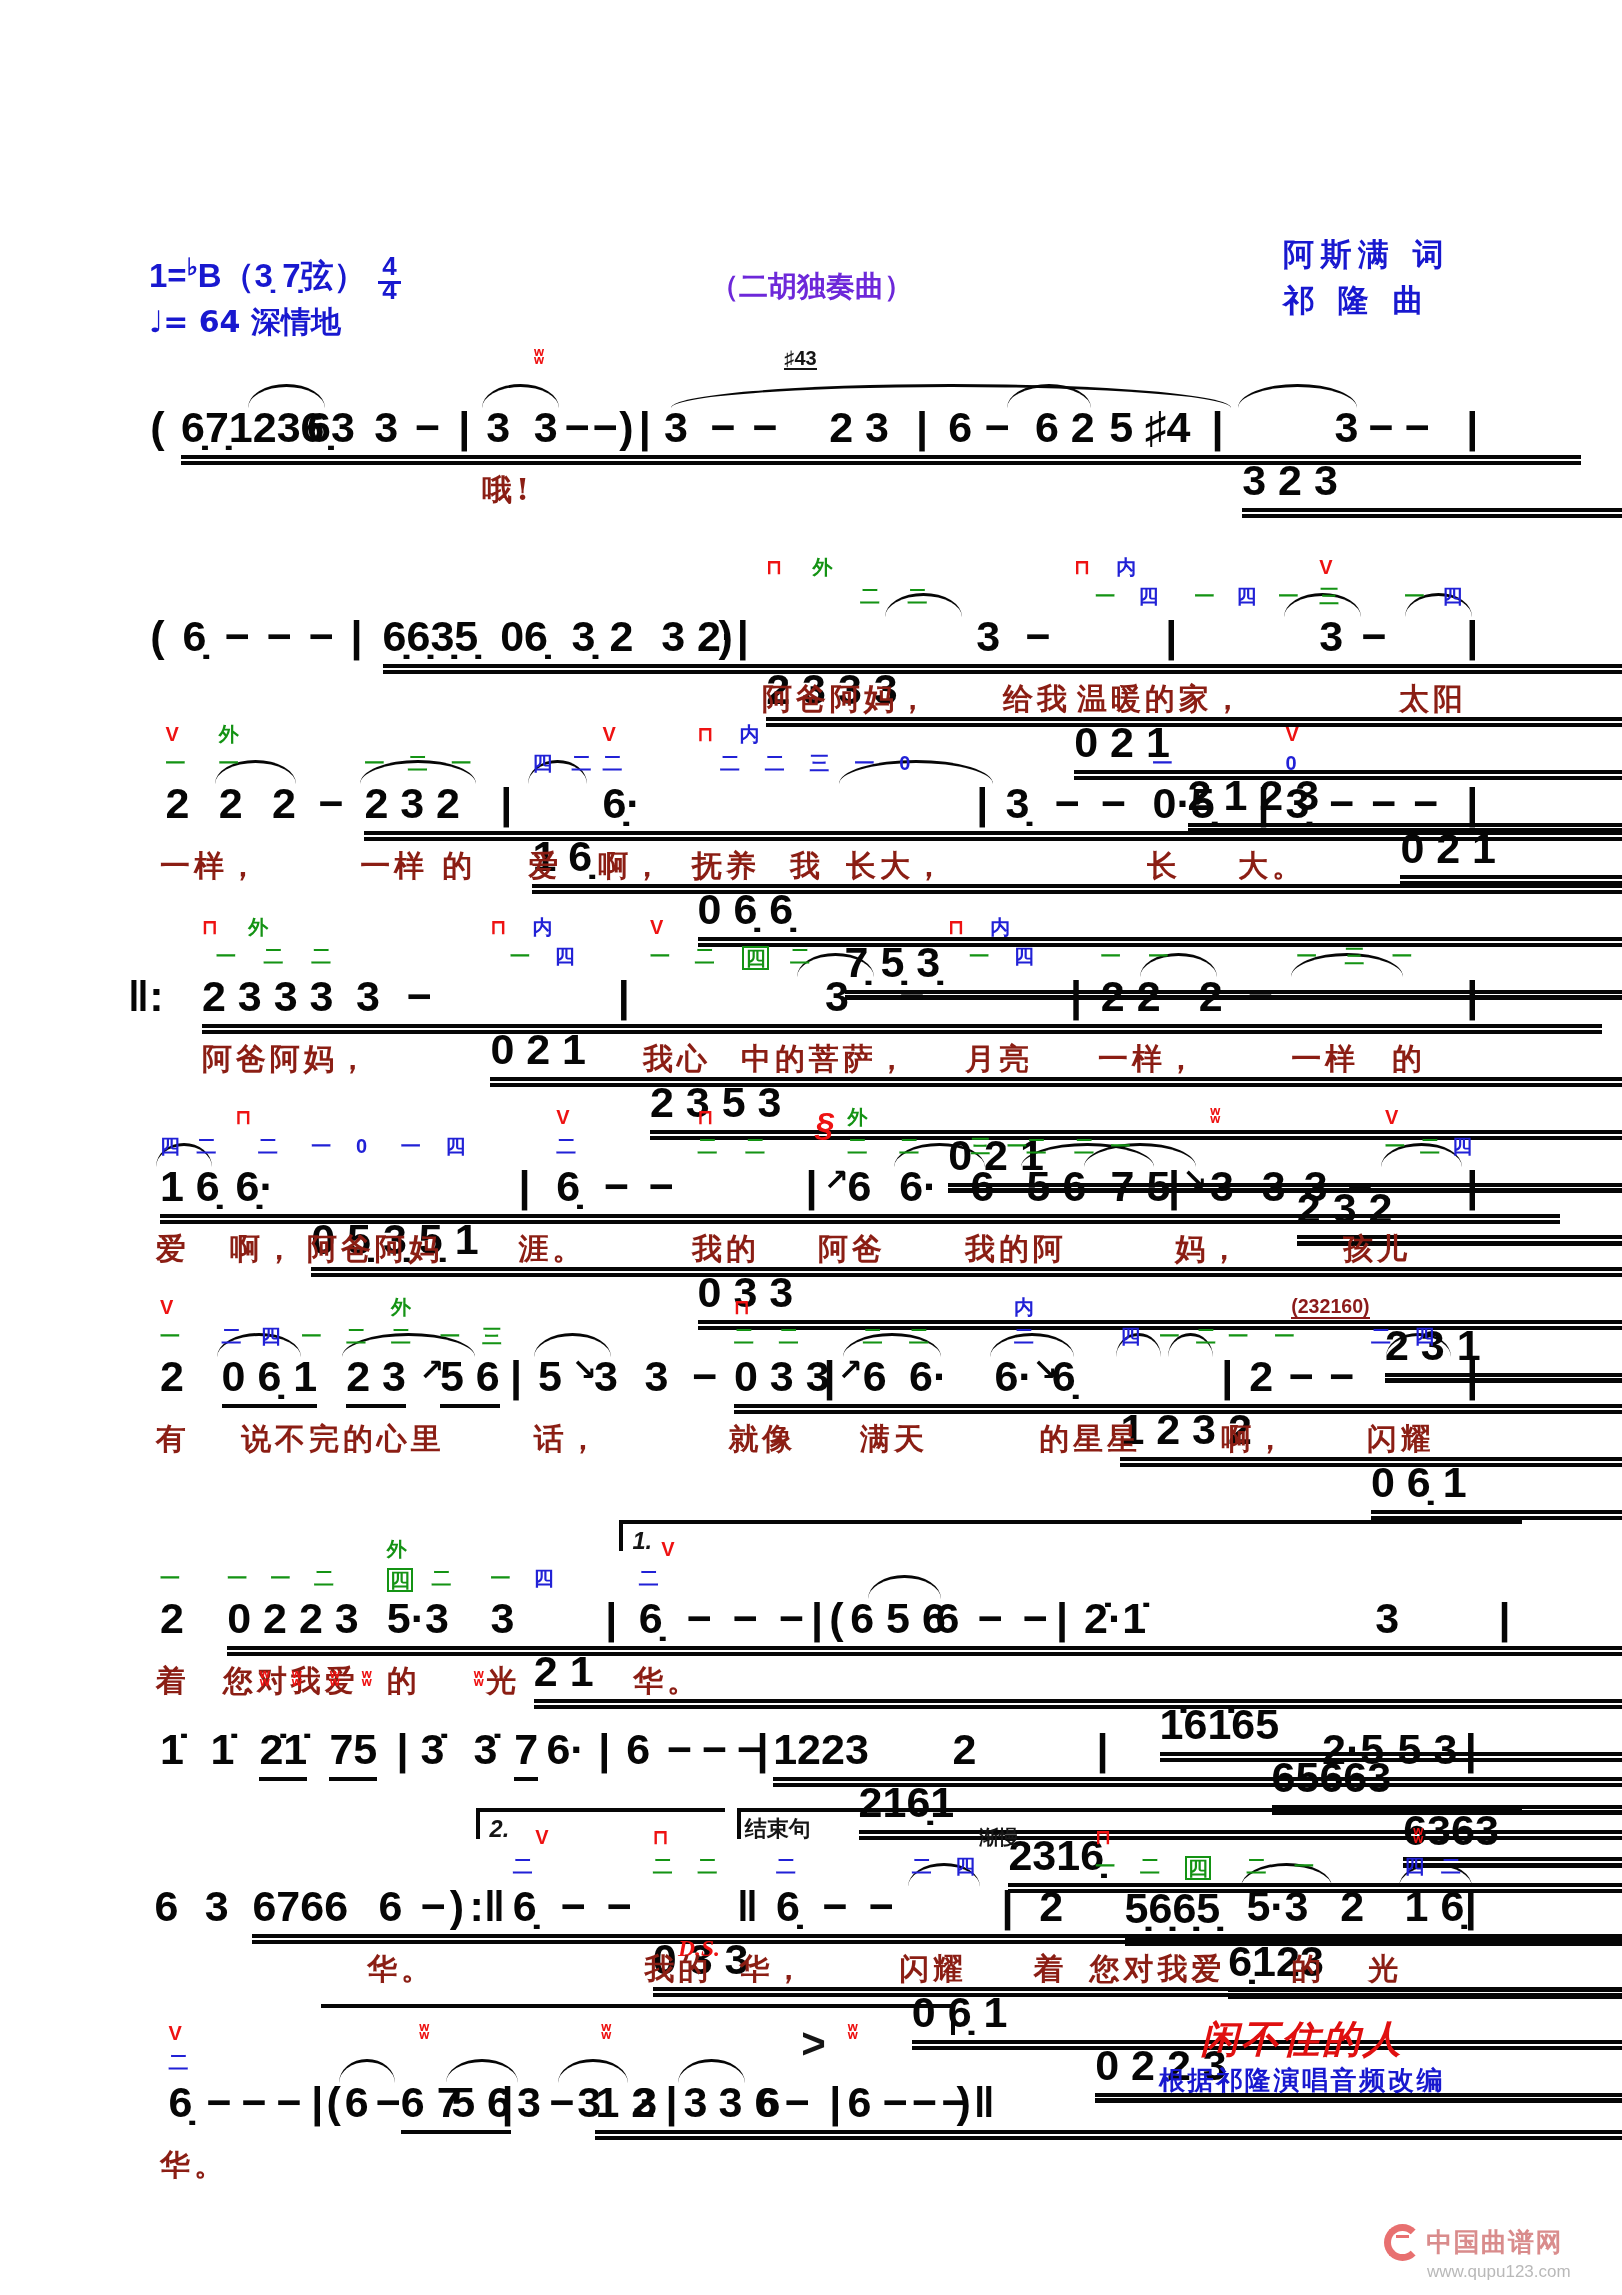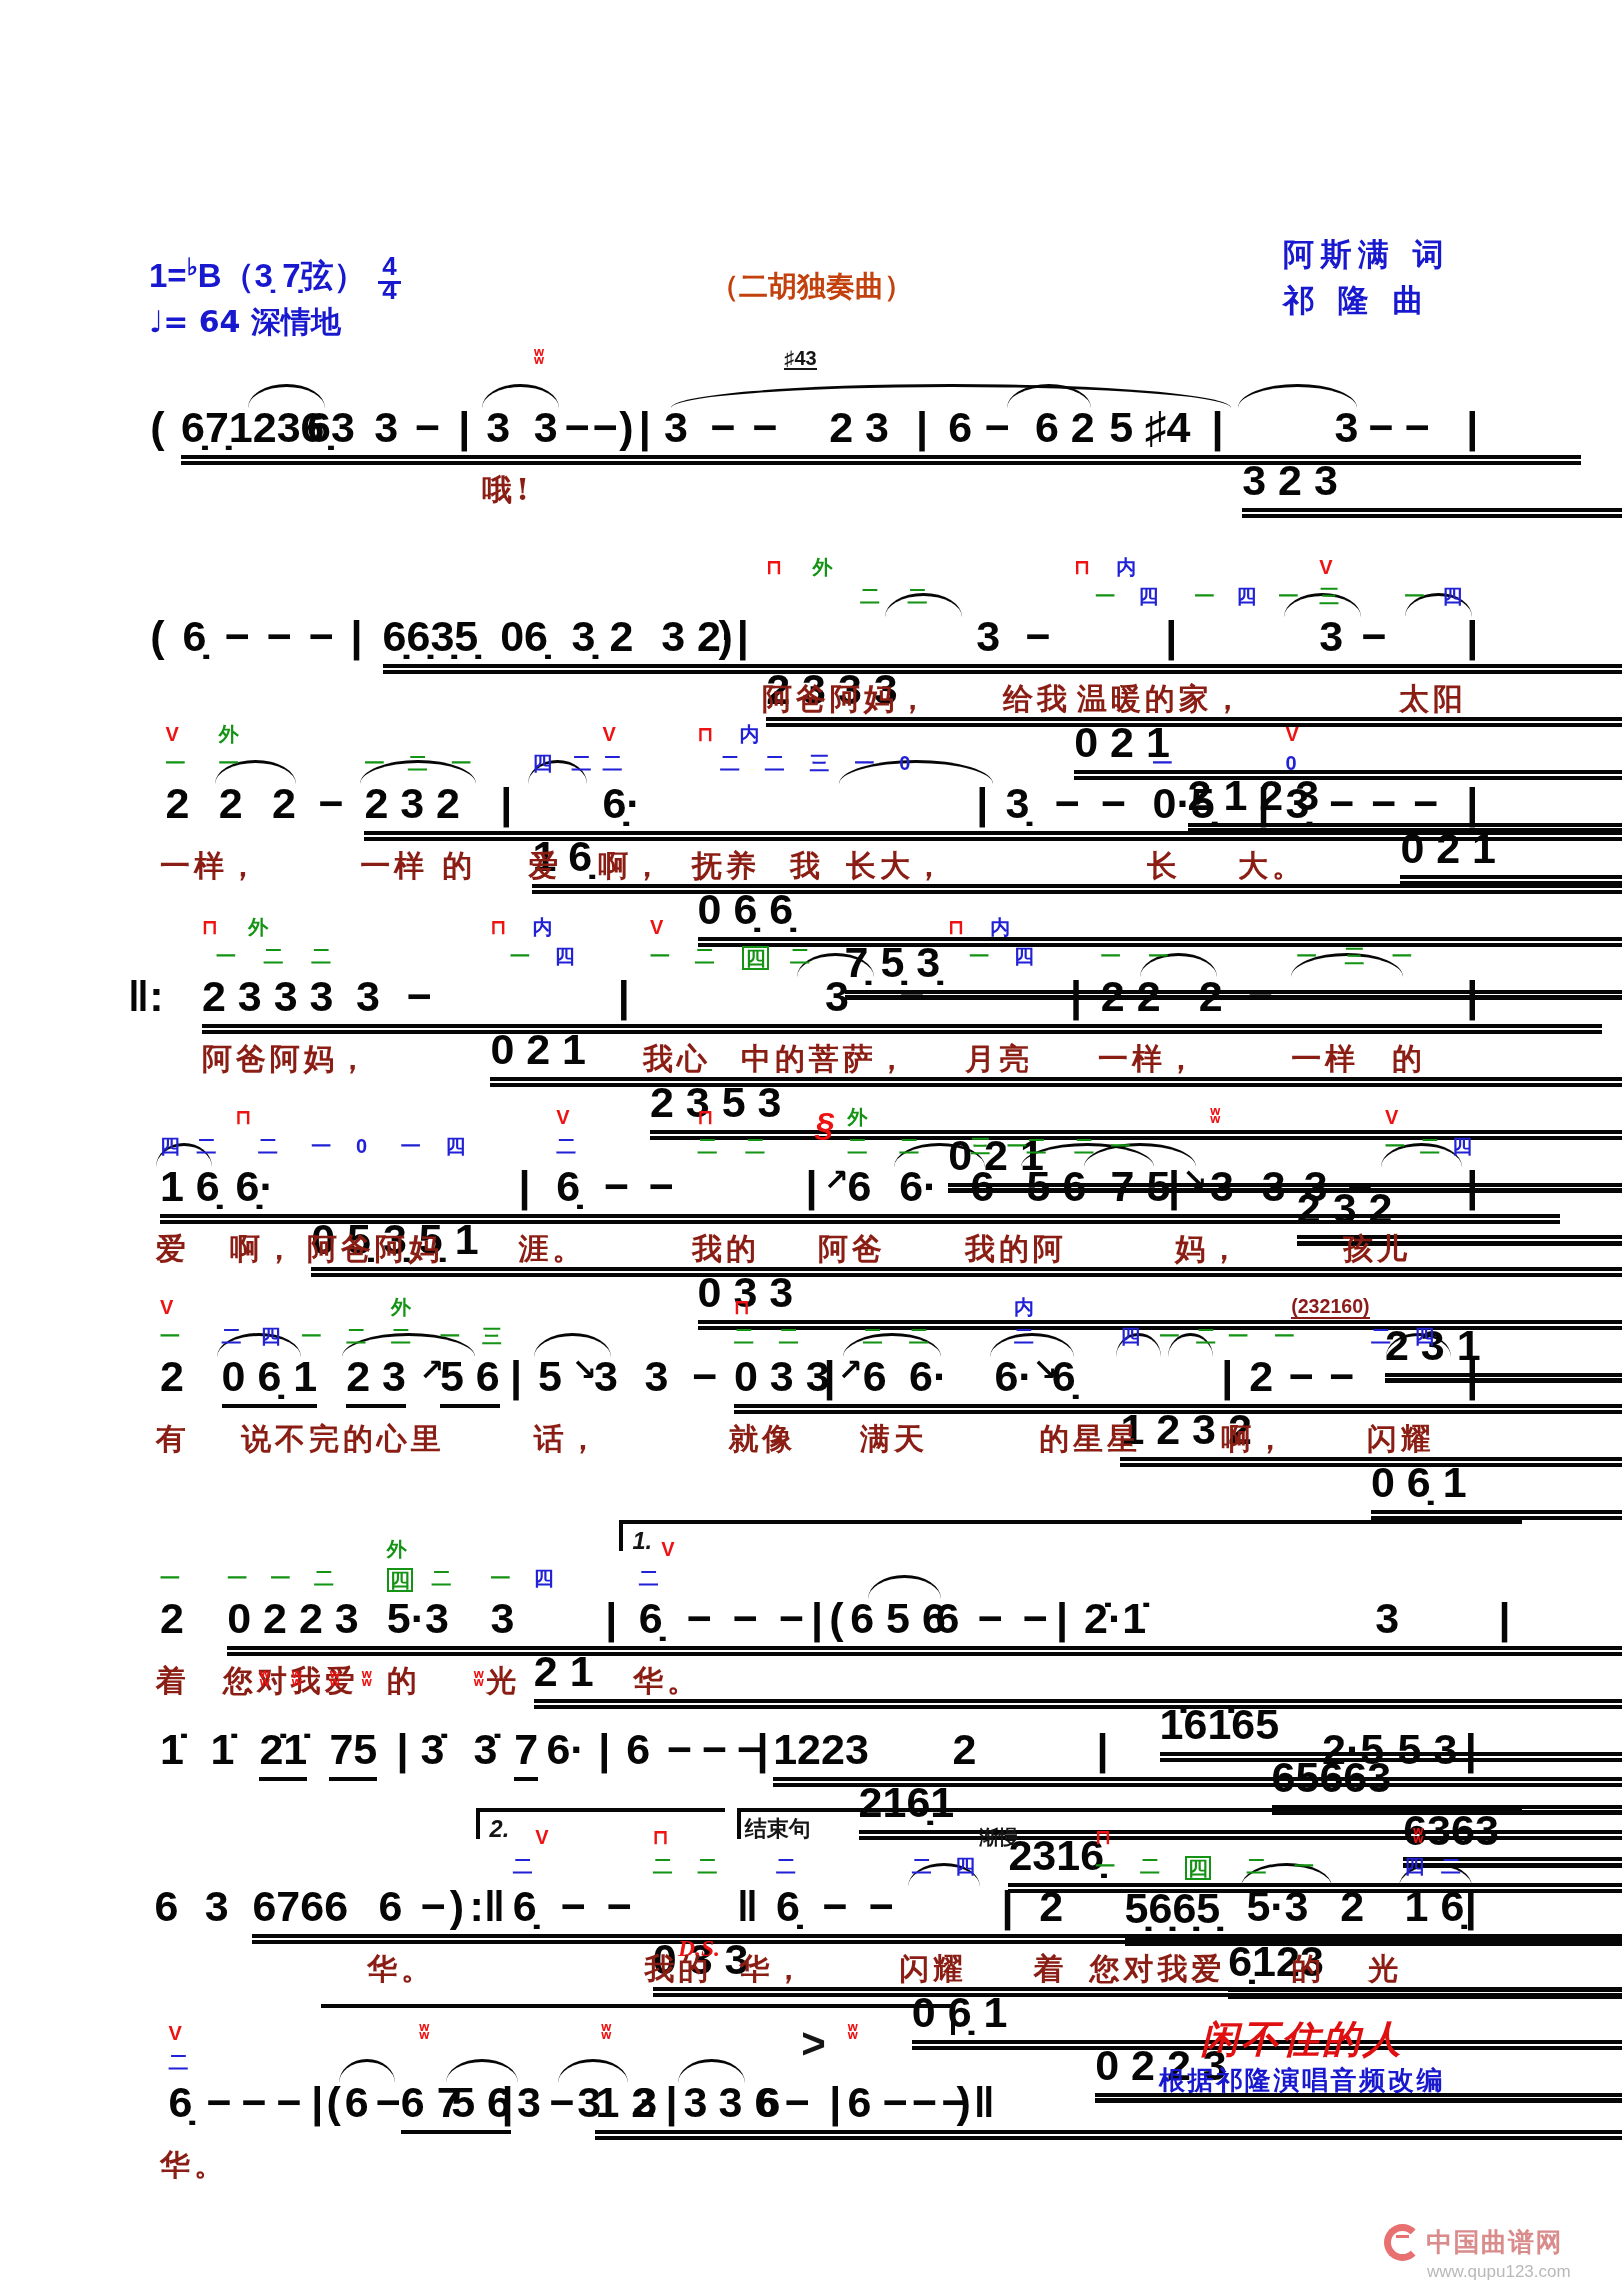--- a/index.html
+++ b/index.html
@@ -3,21 +3,21 @@
 <meta charset="utf-8">
 <style>
   html,body{margin:0;padding:0;background:#888;}
   .page{position:relative;width:1623px;height:2295px;background:#ffffff;
         font-family:"Liberation Sans",sans-serif;overflow:hidden;margin:0 auto;}
   
   .title{position:absolute;top:111px;left:0;width:100%;text-align:center;
          font-family:"DejaVu Serif",serif;font-weight:bold;font-size:77px;
          letter-spacing:17px;color:#ee1010;}
   .subtitle{position:absolute;top:267px;left:0;width:100%;text-align:center;
-            font-family:"DejaVu Serif",serif;font-weight:bold;font-size:29px;color:#c2410c;}
+            font-family:"DejaVu Serif",serif;font-weight:bold;font-size:29px;color:#6d28d9;}
   .credit{position:absolute;left:1283px;width:275px;text-align:left;
           font-family:"DejaVu Serif",serif;font-weight:bold;font-size:31px;
           color:#1818cf;letter-spacing:6.5px;}
   .credit.c1{top:234px}.credit.c2{top:280px}
   .keyblock{position:absolute;left:149px;top:253px;color:#1818cf;font-weight:bold;
             font-size:33px;white-space:nowrap;}
   .keyblock .flat{font-size:23.6px;vertical-align:super;}
   .frac{display:inline-block;vertical-align:middle;text-align:center;font-size:26px;
         line-height:0.95;margin-left:11.8px;font-weight:bold;}
   .frac .ft{border-bottom:3.3px solid #1818cf;padding:0 3.9px;}

